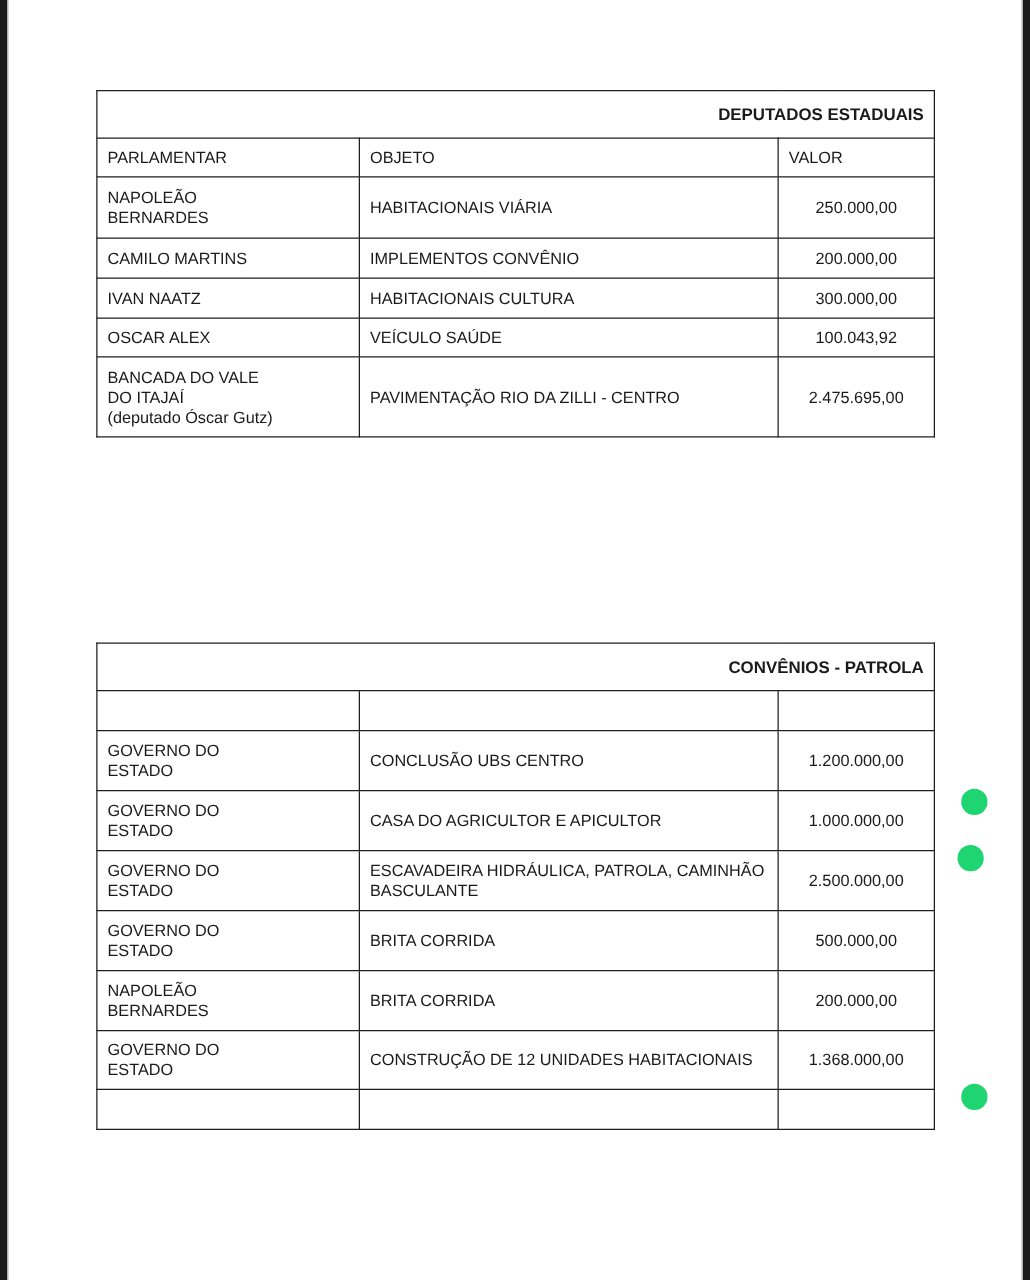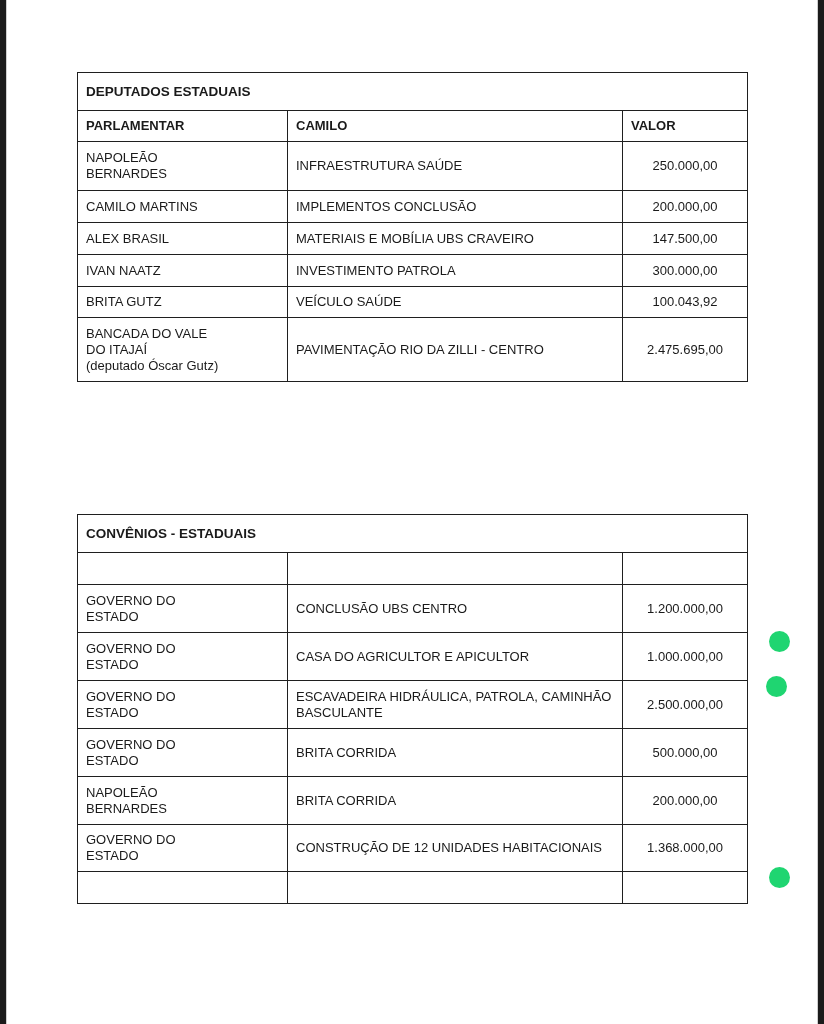--- a/index.html
+++ b/index.html
@@ -25,23 +25,23 @@
   table.doc td, table.doc th {
     border: 1.6px solid #1f1f1f;
     padding: 0 8px;
     vertical-align: middle;
     line-height: 16px;
     font-weight: normal;
     overflow: visible;
     white-space: nowrap;
   }
   table.doc .title-row th {
-    font-weight: bold; text-align: left; font-size: 13.5px;
+    font-weight: bold; text-align: right; font-size: 13.5px;
   }
-  table.doc .head-row th { font-weight: bold; text-align: left; }
+  table.doc .head-row th { font-weight: normal; text-align: left; }
   col.c1 { width: 210px; }
   col.c2 { width: 335px; }
   col.c3 { width: 125px; }
   td.val { text-align: center; }
   .overflow-text { white-space: nowrap; display: block; }
 
   #t1 { top: 72px; }
   #t2 { top: 514px; }
 
   .dot {
@@ -59,65 +59,60 @@
       <col class="c1">
       <col class="c2">
       <col class="c3">
     </colgroup>
   <tbody>
       <tr class="title-row" style="height:38px">
     <th colspan="3">DEPUTADOS ESTADUAIS</th>
   </tr>
   <tr class="head-row" style="height:31px">
     <th>PARLAMENTAR</th>
-    <th>CAMILO</th>
+    <th>OBJETO</th>
     <th>VALOR</th>
   </tr>
   <tr style="height:49px">
     <td><span>NAPOLEÃO</span><br><span>BERNARDES</span></td>
-    <td>INFRAESTRUTURA SAÚDE</td>
+    <td>HABITACIONAIS VIÁRIA</td>
     <td class="val">250.000,00</td>
   </tr>
   <tr style="height:32px">
     <td>CAMILO MARTINS</td>
-    <td>IMPLEMENTOS CONCLUSÃO</td>
+    <td>IMPLEMENTOS CONVÊNIO</td>
     <td class="val">200.000,00</td>
   </tr>
   <tr style="height:32px">
-    <td>ALEX BRASIL</td>
-    <td>MATERIAIS E MOBÍLIA UBS CRAVEIRO</td>
-    <td class="val">147.500,00</td>
-  </tr>
-  <tr style="height:32px">
     <td>IVAN NAATZ</td>
-    <td>INVESTIMENTO PATROLA</td>
+    <td>HABITACIONAIS CULTURA</td>
     <td class="val">300.000,00</td>
   </tr>
   <tr style="height:31px">
-    <td>BRITA GUTZ</td>
+    <td>OSCAR ALEX</td>
     <td>VEÍCULO SAÚDE</td>
     <td class="val">100.043,92</td>
   </tr>
   <tr style="height:64px">
     <td><span>BANCADA DO VALE</span><br><span>DO ITAJAÍ</span><br><span>(deputado Óscar Gutz)</span></td>
     <td>PAVIMENTAÇÃO RIO DA ZILLI - CENTRO</td>
     <td class="val">2.475.695,00</td>
   </tr>
 </tbody>
   </table>
 
 <table class="doc" id="t2">
   <colgroup>
       <col class="c1">
       <col class="c2">
       <col class="c3">
     </colgroup>
   <tbody>
       <tr class="title-row" style="height:38px">
-    <th colspan="3">CONVÊNIOS - ESTADUAIS</th>
+    <th colspan="3">CONVÊNIOS - PATROLA</th>
   </tr>
   <tr style="height:32px">
     <td></td>
     <td></td>
     <td></td>
   </tr>
   <tr style="height:48px">
     <td><span>GOVERNO DO</span><br><span>ESTADO</span></td>
     <td>CONCLUSÃO UBS CENTRO</td>
     <td class="val">1.200.000,00</td>

